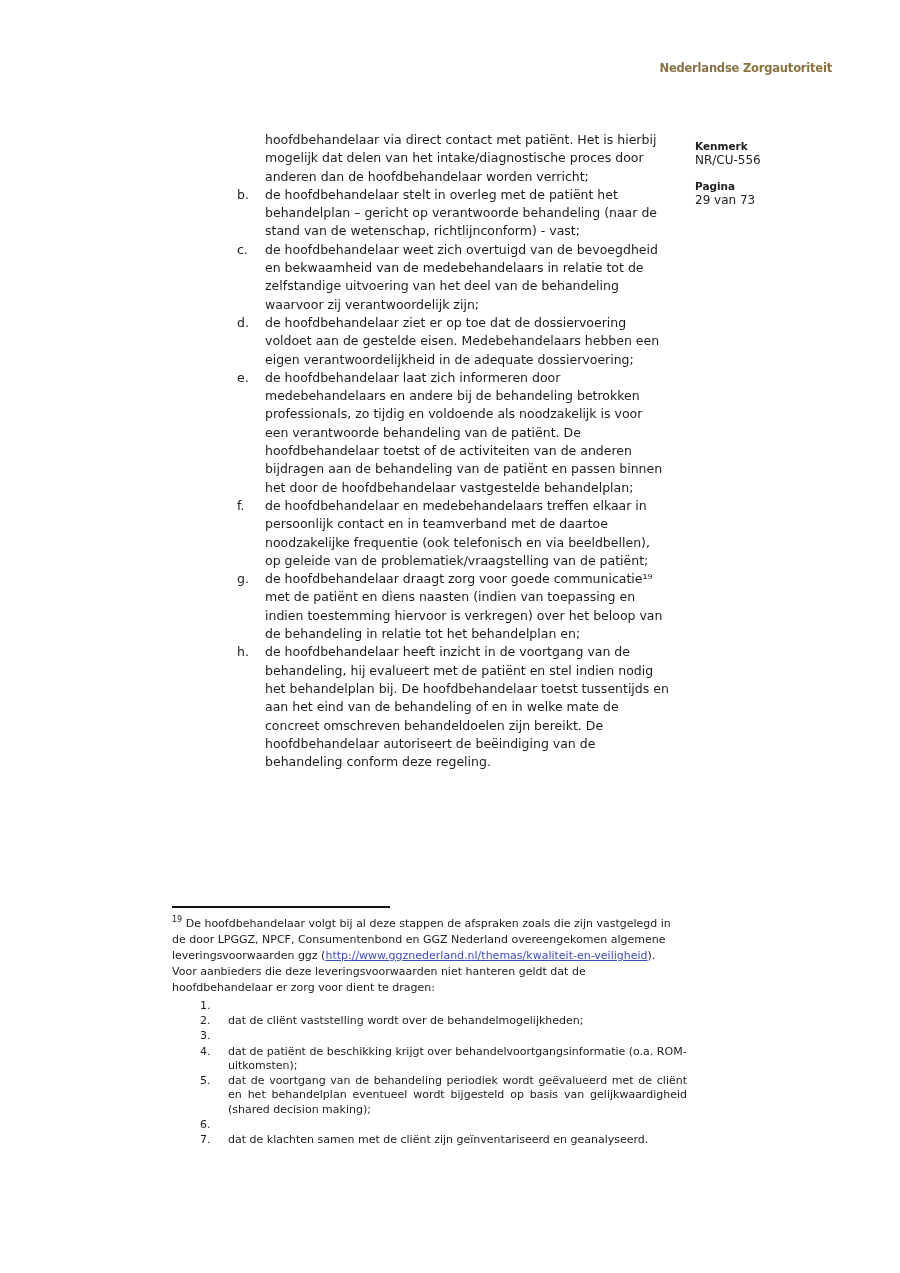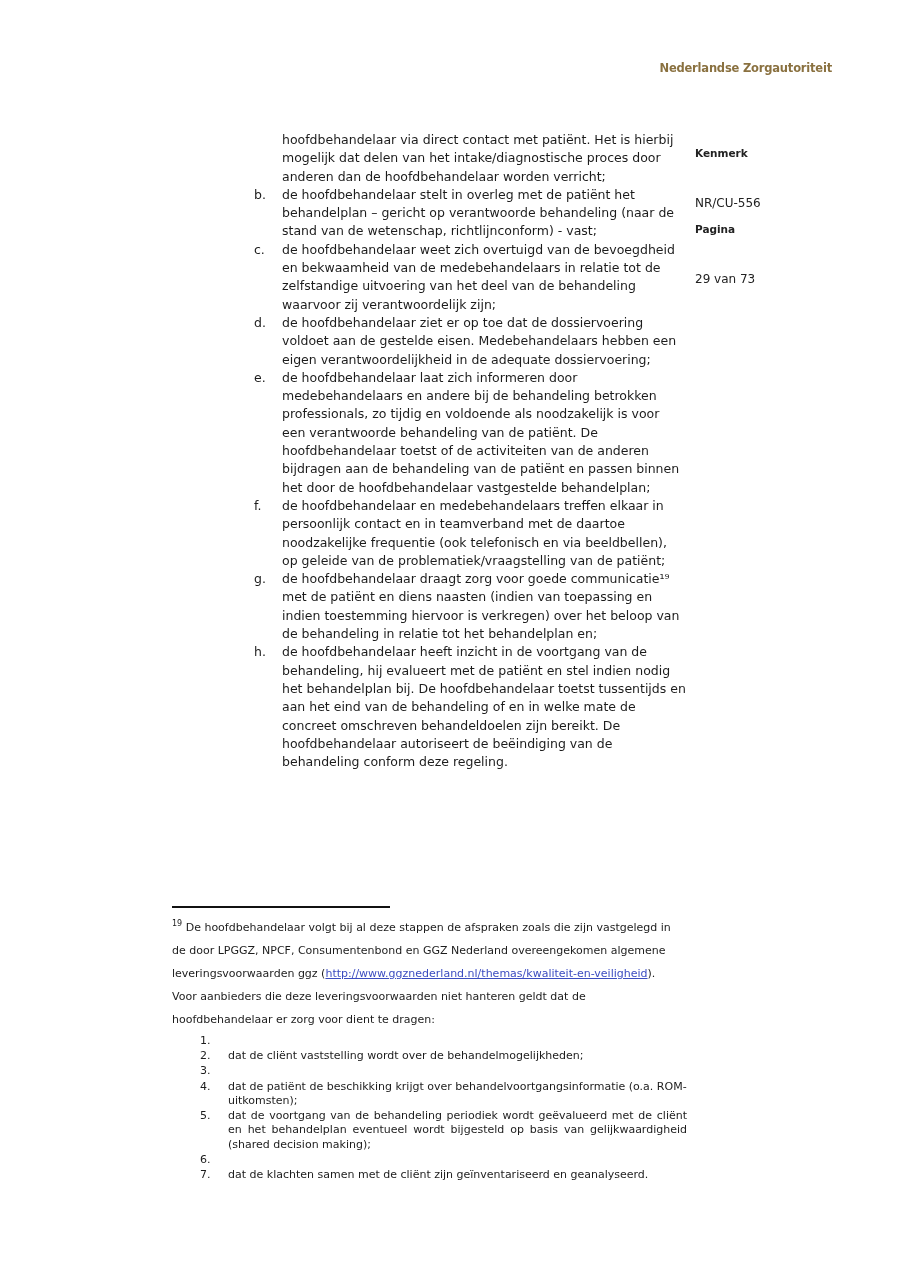--- a/index.html
+++ b/index.html
@@ -11,39 +11,39 @@
     color:var(--text, #1c1c1c);
     overflow:hidden;
   }
   
   .brand {
     position:absolute; top:61px; right:68px;
     font-size:11.5px; font-weight:bold; letter-spacing:-0.2px;
     color:var(--brand, #8a7140);
   }
   
-  .meta { position:absolute; left:695px; top:146px; width:160px; }
+  .meta { position:absolute; left:695px; top:139px; width:160px; }
   .meta-group { margin-bottom:11px; }
   .meta-label { font-size:10.5px; font-weight:bold; color:#222; line-height:14px; }
-  .meta-value { font-size:12px; color:#222; line-height:15px;margin-top:36px; }
+  .meta-value { font-size:12px; color:#222; line-height:15px; }
   
   .main {
-    position:absolute; left:254px; top:131px; width:432px;
+    position:absolute; left:237px; top:131px; width:432px;
     font-size:12.5px; line-height:18.3px;
   }
   .item { display:flex; }
   .marker { flex:0 0 28px; width:28px; }
   .itext { width:404px; }
   
   .fn-rule {
     position:absolute; left:172px; top:906px;
     width:218px; height:2px; background:#111;
   }
   .footnote { position:absolute; left:172px; top:912px; width:515px; }
-  .fn-intro { margin:0 16px 3px 0; font-size:11px; line-height:23px; }
+  .fn-intro { margin:0 16px 3px 0; font-size:11px; line-height:16px; }
   .fn-intro sup { font-size:8px; }
   .fn-link { color:var(--link, #3b4cc0); text-decoration:underline; cursor:pointer; }
   .fn-list { font-size:11px; line-height:14.3px; }
   .fitem { display:flex; margin-bottom:1px; }
   .fnum { flex:0 0 28px; margin-left:28px; }
   .ftext { flex:1; }
   .fitem:nth-child(5) .ftext, .fitem:nth-child(6) .ftext { text-align:justify; }
 </style>
 </head>
 <body>

